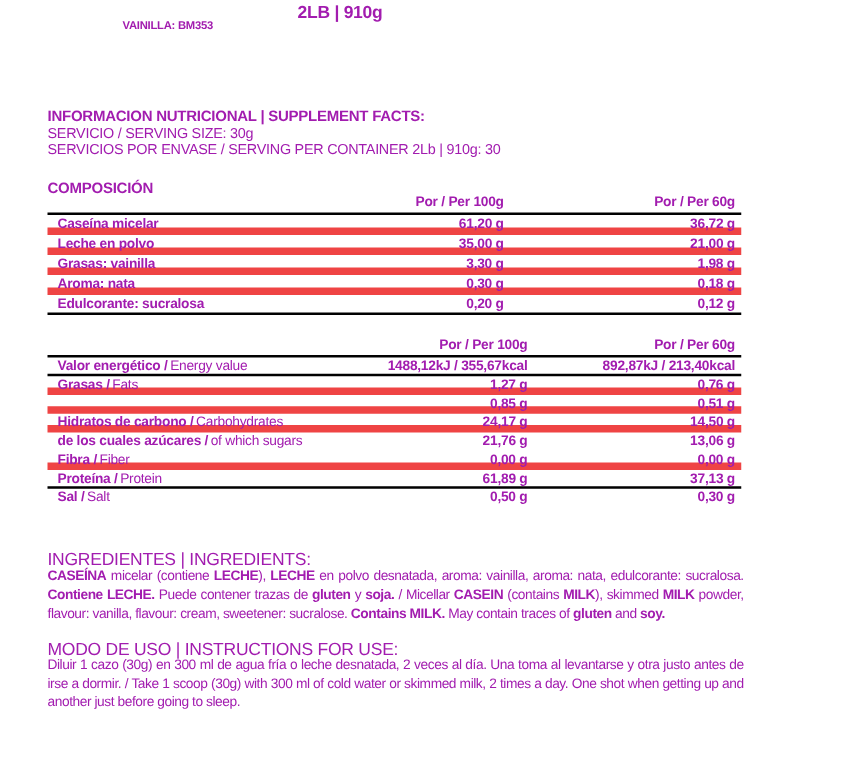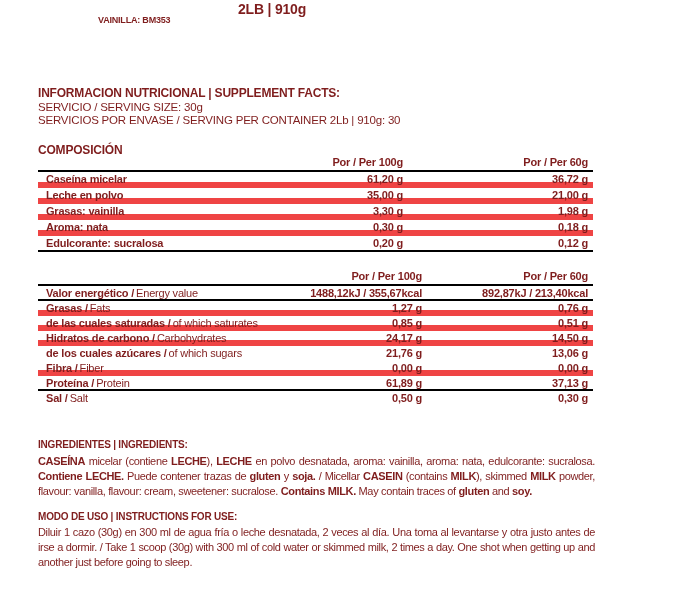--- a/index.html
+++ b/index.html
@@ -1,18 +1,18 @@
 <!DOCTYPE html>
 <html><head>
 <meta charset="utf-8">
 <style>
   html,body{margin:0;padding:0;background:#ffffff;}
   .sheet{
     position:relative;width:679px;height:609px;background:#ffffff;overflow:hidden;
-    font-family:"Liberation Sans",sans-serif;color:#7f1d1d;letter-spacing:-0.2px;
+    font-family:"Liberation Sans",sans-serif;color:#a21caf;letter-spacing:-0.2px;
   }
   .abs{position:absolute;}
   .size-text{top:1px;left:272px;transform:translateX(-50%);font-size:14px;font-weight:bold;white-space:nowrap;}
   .flavor-code{top:15px;left:98px;font-size:9px;font-weight:bold;}
   .sf-title{top:86px;left:38px;font-size:12px;font-weight:bold;}
   .sf-serving{top:101px;left:38px;font-size:11.5px;}
   .sf-servings{top:114px;left:38px;font-size:11.5px;}
   .comp-title{top:143px;left:38px;font-size:12px;font-weight:bold;}
 
   .tbl{position:absolute;left:38px;width:555px;font-size:11px;}
@@ -27,21 +27,21 @@
   .rule-none{border-bottom:none;}
   .lab{position:absolute;left:8px;top:1px;white-space:nowrap;font-weight:bold;}
   .lab .len{font-weight:normal;margin-left:2px;}
   .lab.ind{left:22px;}
   .v1,.v2{position:absolute;top:1px;white-space:nowrap;font-weight:bold;}
   .tbl-1 .v1{right:190px;}
   .tbl-2 .v1{right:171px;}
   .v2{right:5px;}
   .hdrcell{top:0;}
 
-  .para-title{left:38px;font-size:10px;font-weight:bold;}
+  .para-title{left:38px;font-size:14px;font-weight:normal;}
   .ing-title{top:439px;}
   .ins-title{top:511px;}
   .para{left:38px;width:557px;font-size:11px;line-height:15px;text-align:justify;letter-spacing:-0.35px;}
   .ing-text{top:454px;}
   .ins-text{top:525px;}
   .para b,.sheet b{font-weight:bold;}
 </style>
 </head>
 <body>
 
@@ -100,21 +100,20 @@
           <span class="lab">Valor energético /<span class="len">Energy value</span></span>
           <span class="v1">1488,12kJ / 355,67kcal</span>
           <span class="v2">892,87kJ / 213,40kcal</span>
         </div>
         <div class="trow rule-thin">
           <span class="lab">Grasas /<span class="len">Fats</span></span>
           <span class="v1">1,27 g</span>
           <span class="v2">0,76 g</span>
         </div>
         <div class="trow rule-thin">
-          <span class="lab">de las cuales saturadas /<span class="len">of which saturates</span></span>
           <span class="v1">0,85 g</span>
           <span class="v2">0,51 g</span>
         </div>
         <div class="trow rule-thin">
           <span class="lab">Hidratos de carbono /<span class="len">Carbohydrates</span></span>
           <span class="v1">24,17 g</span>
           <span class="v2">14,50 g</span>
         </div>
         <div class="trow rule-none">
           <span class="lab">de los cuales azúcares /<span class="len">of which sugars</span></span>

